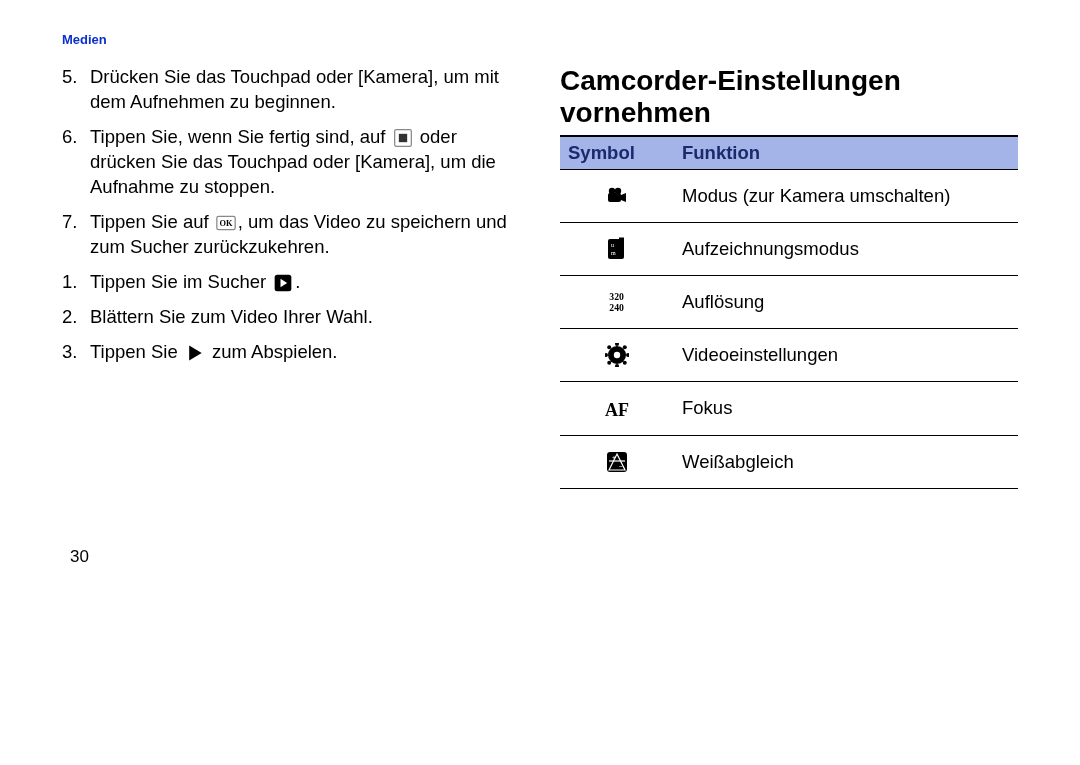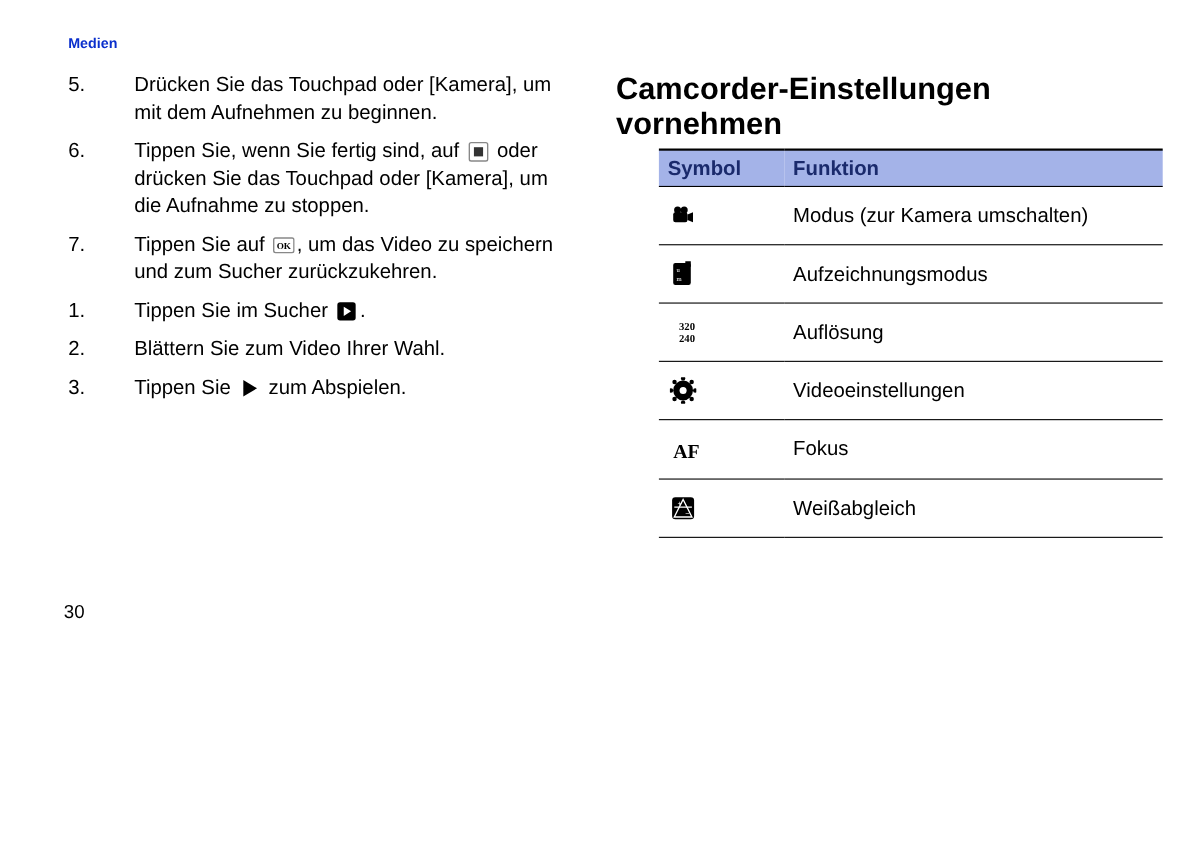--- a/index.html
+++ b/index.html
@@ -39,66 +39,64 @@
   ol.steps > li {
     display: flex;
     margin-bottom: 10px;
   }
   ol.steps .num {
     width: 28px;
     flex: 0 0 28px;
   }
   ol.steps .txt {
     flex: 1 1 auto;
-    margin-left: 32px;
   }
   h2.sub {
     font-size: 28px;
     font-weight: bold;
     margin: 24px 0 6px 0;
   }
   p.intro {
     font-size: 18.5px;
     line-height: 1.35;
     margin: 4px 0 16px 0;
   }
   .inline-icon {
     display: inline-flex;
     vertical-align: middle;
     margin: 0 2px;
   }
   table.symtab {
     border-collapse: collapse;
     width: 100%;
     font-size: 18.5px;
-    margin-left: 39px;
   }
   table.symtab thead th {
     background: #a4b3e8;
     border-top: 2.5px solid #000;
     border-bottom: 1px solid #000;
     text-align: left;
     font-weight: bold;
     padding: 5px 8px;
     color: #1a2a6c;
   }
   table.symtab thead th:first-child {
     width: 98px;
   }
   table.symtab tbody td {
     border-bottom: 1px solid #000;
     padding: 14px 8px;
     vertical-align: middle;
   }
   table.symtab tbody td.sym {
-    text-align: left;
+    text-align: center;
   }
   .pagenum {
     position: absolute;
-    left: 58px;
+    left: 70px;
     bottom: 26px;
     font-size: 17px;
   }
   svg { display: block; }
 </style>
 </head>
 <body>
 
 <div class="page">
   <div class="header">Medien</div>

